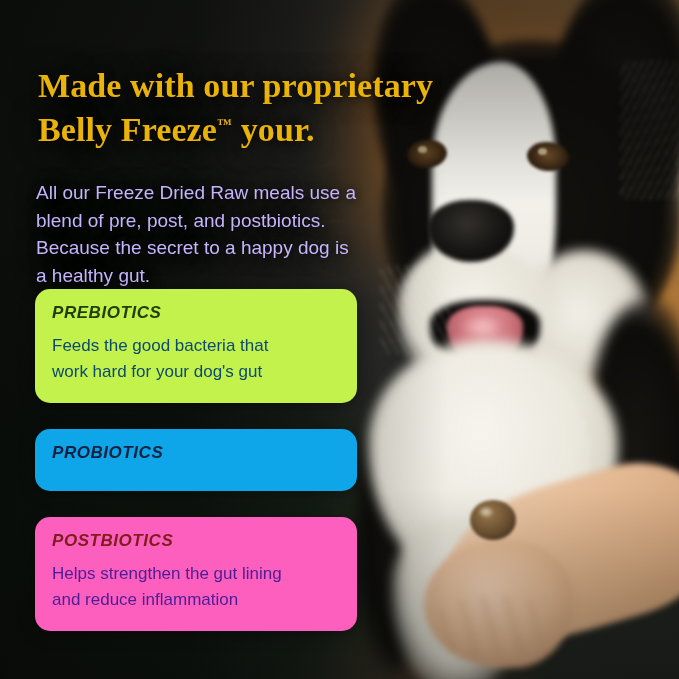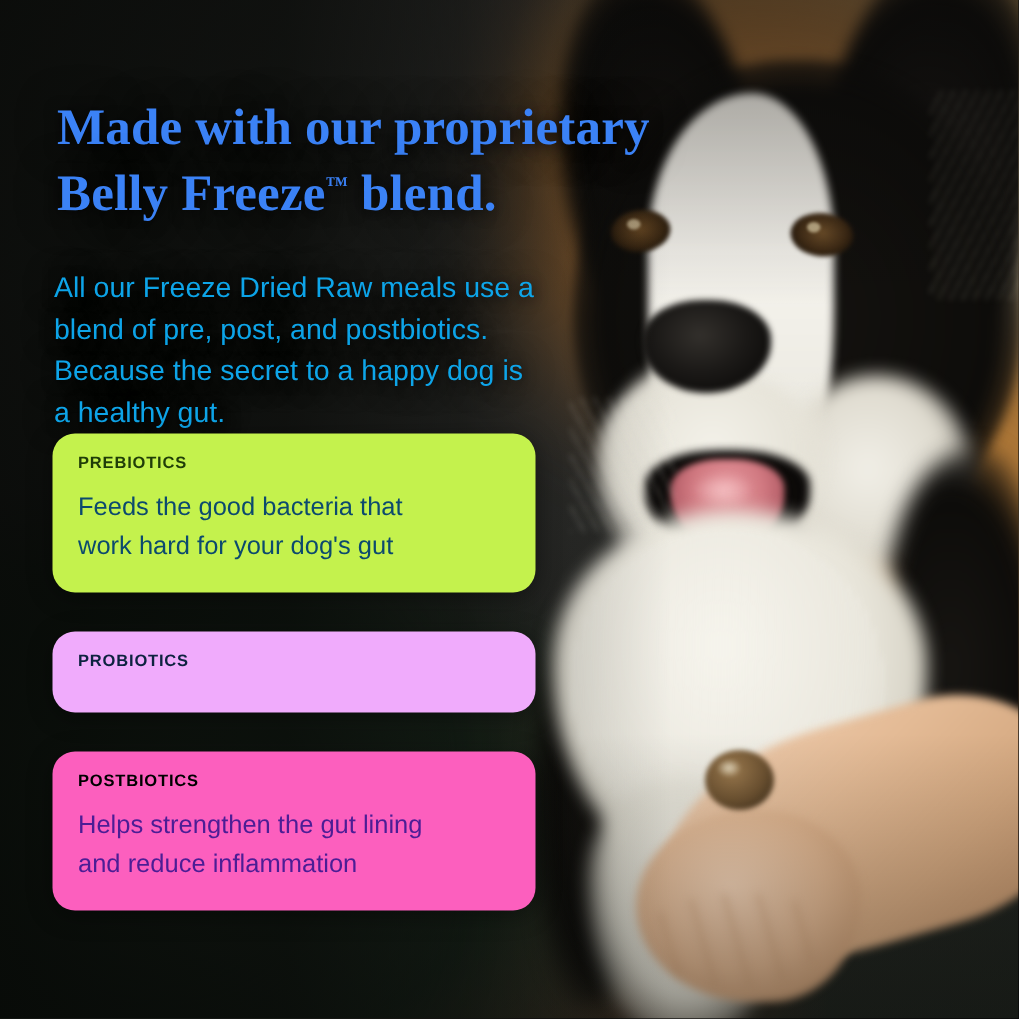--- a/index.html
+++ b/index.html
@@ -237,82 +237,83 @@
   
   .content {
     position: absolute;
     inset: 0;
   }
   .headline {
     position: absolute;
     left: 38px;
     top: 41px;
     width: 430px;
-    color: #3b82f6;
+    color: #eab308;
     font-family: "Liberation Serif", "DejaVu Serif", serif;
     font-size: 34px;
     line-height: 44px;
     letter-spacing: .1px;
     text-shadow: 0 1px 10px rgba(0,0,0,.75), 0 0 28px rgba(0,0,0,.55);
   }
   .headline .tm {
     font-size: 15px;
     vertical-align: super;
     line-height: 0;
   }
   .subcopy {
     position: absolute;
     left: 36px;
     top: 160px;
     width: 320px;
-    color: #0ea5e9;
+    color: #c4b5fd;
     font-size: 19px;
     line-height: 27.5px;
     font-weight: 400;
     text-shadow: 0 1px 9px rgba(0,0,0,.8), 0 0 22px rgba(0,0,0,.6);
   }
 
   .cards {
     position: absolute;
     left: 35px;
     top: 289px;
     width: 322px;
   }
   .card {
     border-radius: 15px;
     padding: 14px 17px 18px 17px;
     margin-bottom: 26px;
     box-shadow: 0 3px 16px rgba(0,0,0,.38);
   }
   .card:last-child { margin-bottom: 0; }
   .card-title {
-    font-size: 11px;
+    font-size: 17px;
     font-weight: 700;
     letter-spacing: .55px;
     margin: 0 0 10px 0;
     text-transform: uppercase;
+    font-style: italic;
   }
   .card-body {
     font-size: 17px;
     line-height: 26px;
     font-weight: 400;
     margin: 0;
     white-space: pre-line;
   }
 
   .card-prebiotics  { background: #c4f24d; }
   .card-prebiotics  .card-title { color: #1f3d08; }
   .card-prebiotics  .card-body  { color: #0c4a6e; }
 
-  .card-probiotics  { background: #f0abfc; }
+  .card-probiotics  { background: #0ea5e9; }
   .card-probiotics  .card-title { color: #0d2240; }
   .card-probiotics  .card-body  { color: #102033; }
 
   .card-postbiotics { background: #fc5fbe; }
-  .card-postbiotics .card-title { color: #000000; }
+  .card-postbiotics .card-title { color: #7f1d1d; }
   .card-postbiotics .card-body  { color: #4c1d95; }
 </style>
 </head>
 <body>
 
 <div id="poster">
 
   <div class="photo">
     <div class="layer bg-base"></div>
     <div class="layer bg-soft1"></div>
@@ -348,21 +349,21 @@
     <div class="layer collar-tag-gl"></div>
 
     <div class="layer wisp-a"></div>
     <div class="layer wisp-b"></div>
 
     <div class="photo-veil"></div>
   </div>
 
   <div class="content">
 
-    <h1 class="headline"><span>Made with our proprietary</span><br><span>Belly Freeze</span><span class="tm">™</span><span> blend.</span></h1>
+    <h1 class="headline"><span>Made with our proprietary</span><br><span>Belly Freeze</span><span class="tm">™</span><span> your.</span></h1>
 
     <p class="subcopy">All our Freeze Dried Raw meals use a blend of pre, post, and postbiotics. Because the secret to a happy dog is a healthy gut.</p>
 
     <div class="cards">
 
       <div class="card card-prebiotics">
         <div class="card-title">PREBIOTICS</div>
         <div class="card-body">Feeds the good bacteria that
 work hard for your dog's gut</div>
       </div>

